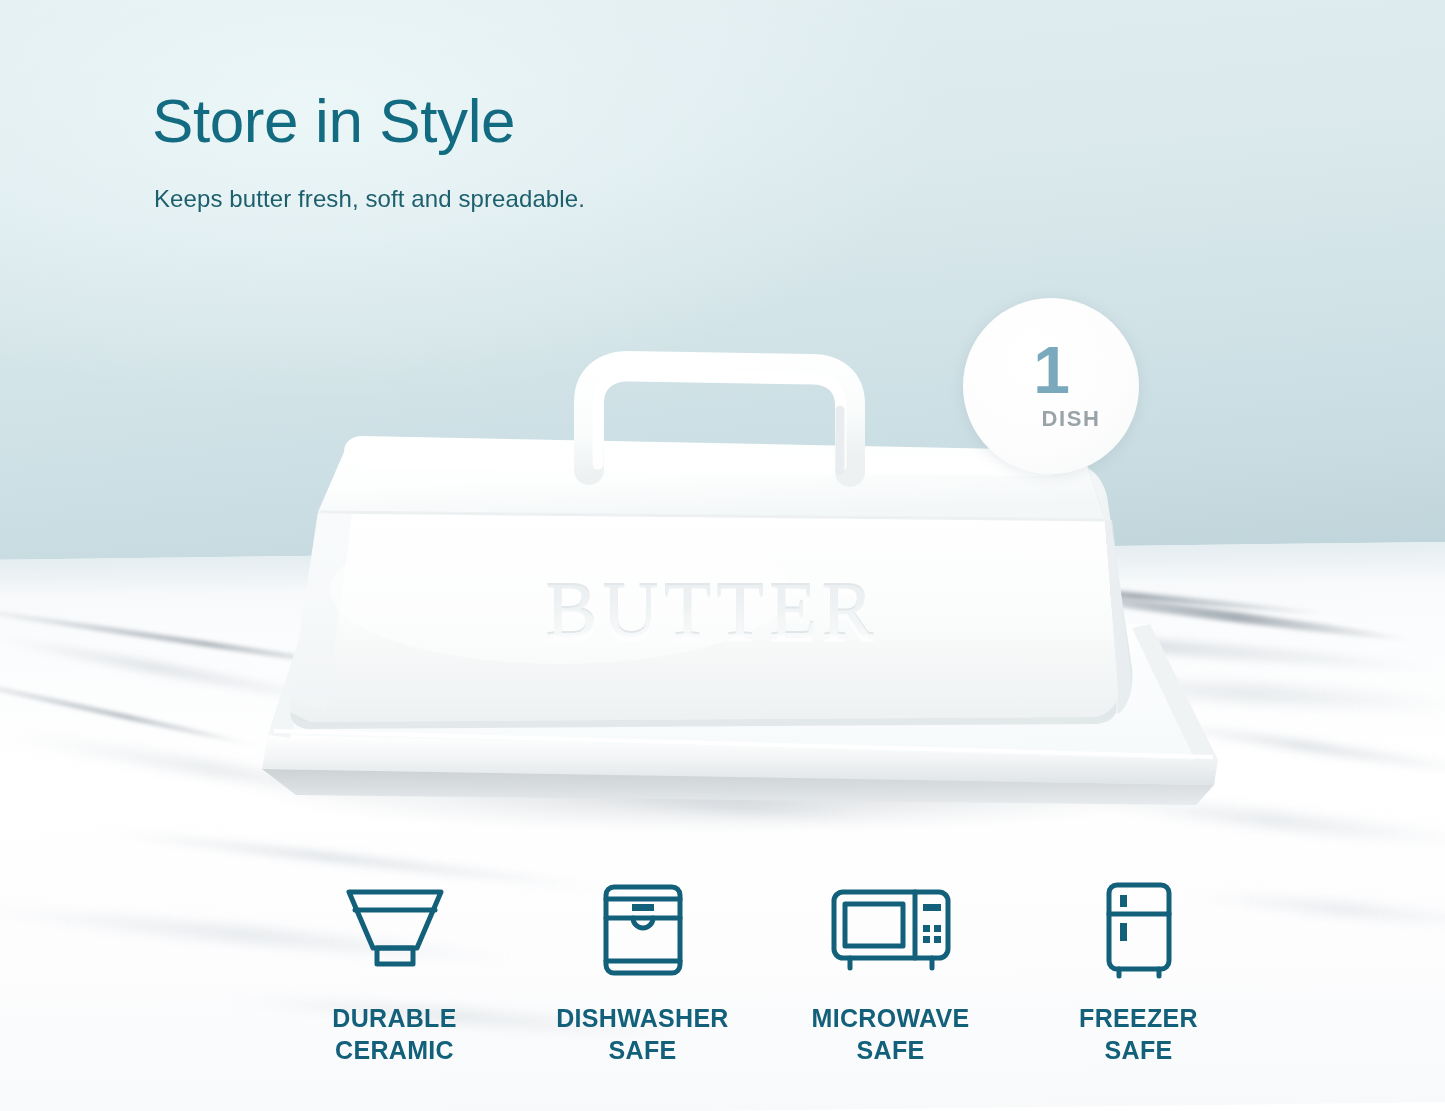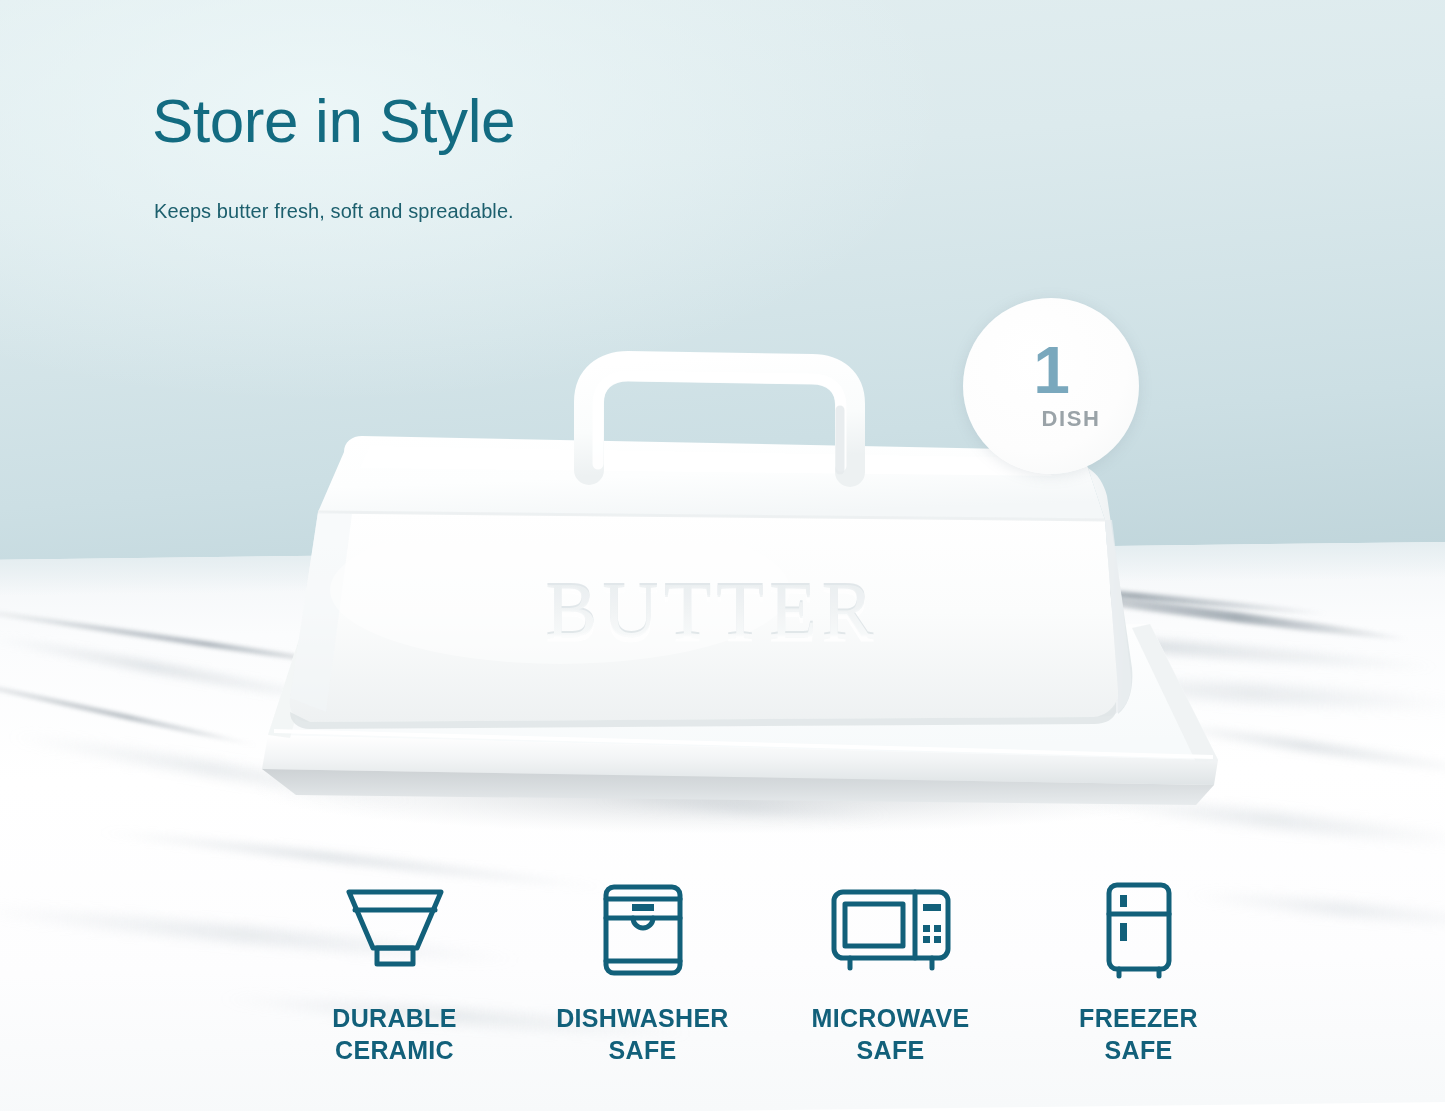--- a/index.html
+++ b/index.html
@@ -76,26 +76,25 @@
     font-weight: 300;
     letter-spacing: -0.4px;
     color: #136b81;
     line-height: 1.05;
     white-space: nowrap;
   }
   .subhead {
     position: absolute;
     left: 154px;
     top: 185px;
-    font-size: 20px;
+    font-size: 24px;
     font-weight: 400;
     letter-spacing: 0.1px;
     color: #1c5f6d;
     white-space: nowrap;
-    margin-top: 15px;
   }
 
   
   .badge {
     position: absolute;
     left: 963px;
     top: 298px;
     width: 176px;
     height: 176px;
     border-radius: 50%;

